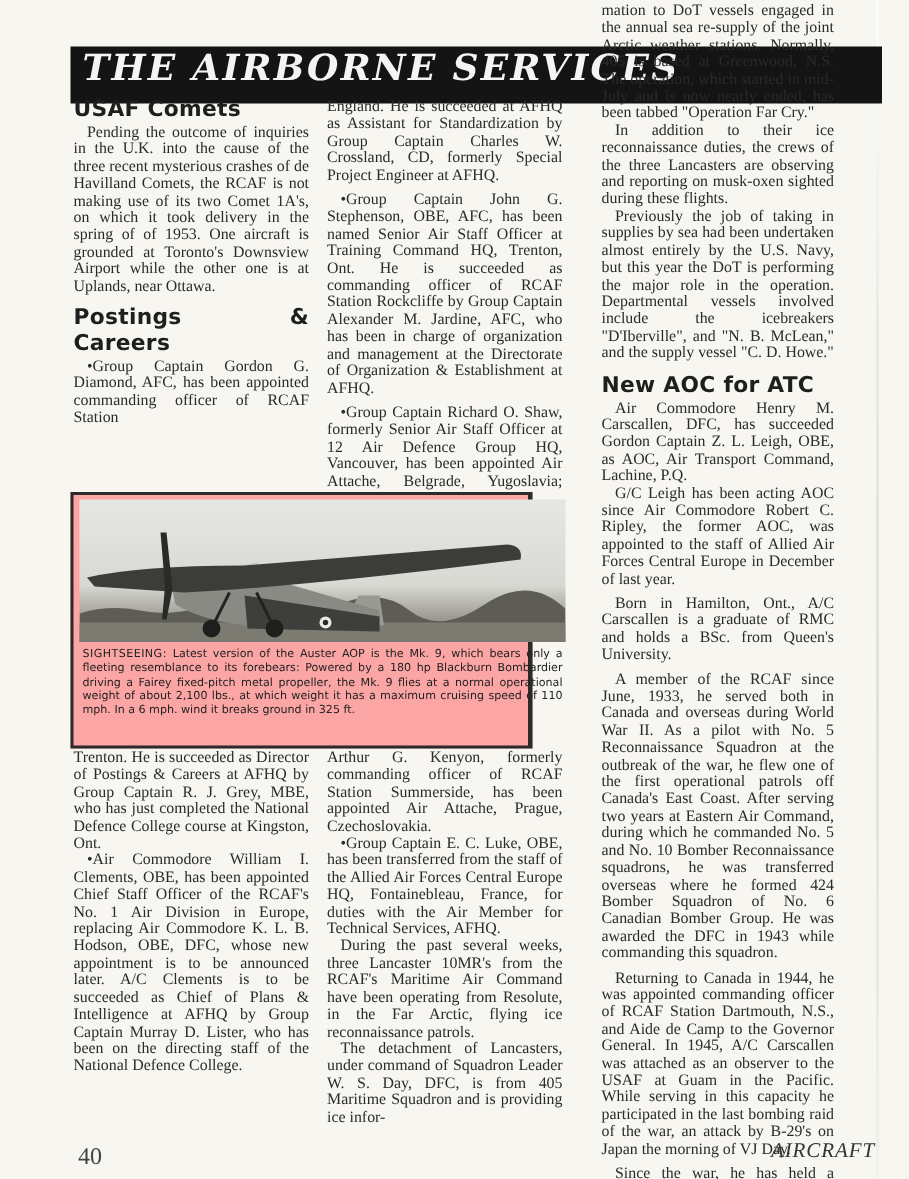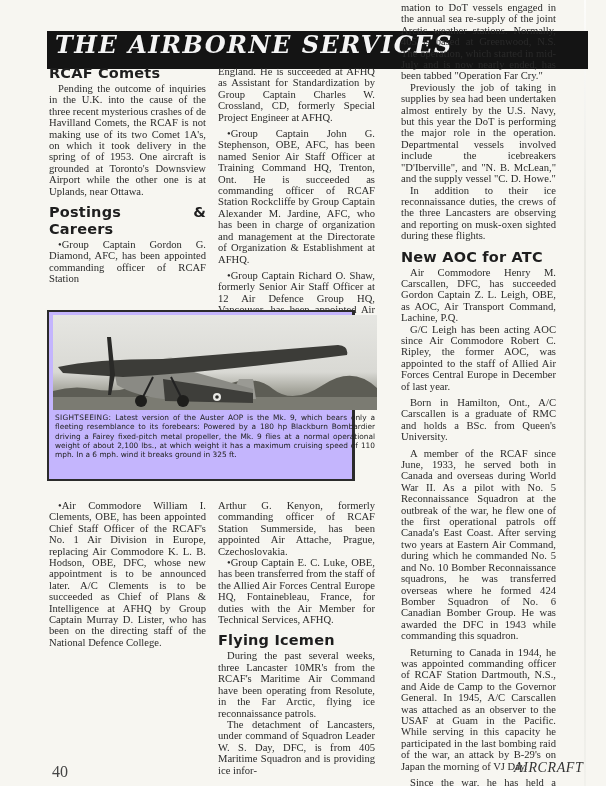--- a/index.html
+++ b/index.html
@@ -30,22 +30,22 @@
     line-height: 17px;
   }
   h2.spaced { margin-top: 7px; }
   #col1 { left: 49px; top: 65px; width: 157px; }
   #col2 { left: 218px; top: 66px; width: 157px; }
   #col3 { left: 401px; top: 2px; width: 155px; }
   #col1b { left: 49px; top: 500px; width: 157px; }
   #col2b { left: 218px; top: 500px; width: 157px; }
 
   .photo-box {
-    position: absolute; left: 47px; top: 310px; width: 308px; height: 171px;
-    border: 2px solid #2b2b2b; border-right-width: 3px; background: #c4b5fd;
+    position: absolute; left: 47px; top: 328px; width: 308px; height: 171px;
+    border: 2px solid #2b2b2b; border-right-width: 3px; background: #fca5a5;
     box-sizing: border-box;
   }
   .photo {
     position: absolute; left: 4px; top: 3px; width: 324px; height: 95px;
     background: linear-gradient(#e6e6e2 0%, #d9d9d4 60%, #a9a9a0 78%, #6e6e66 100%);
     overflow: hidden;
   }
   .caption {
     position: absolute; left: 6px; top: 101px; width: 320px;
     font-family: "DejaVu Sans", sans-serif; font-size: 7.4px; line-height: 9.3px;
@@ -67,36 +67,36 @@
           background: linear-gradient(#ffffff, #e3e3dd 30%, #d8d8d2 60%, #efefea); opacity: 0.7; }
 </style>
 </head>
 <body>
 
 <div class="edge"></div>
 
 <div class="banner">THE AIRBORNE SERVICES</div>
 
 <div class="col" id="col1">
-  <h2>RCAF Comets</h2>
+  <h2>USAF Comets</h2>
   <p>Pending the outcome of inquiries in the U.K. into the cause of the three recent mysterious crashes of de Havilland Comets, the RCAF is not making use of its two Comet 1A's, on which it took delivery in the spring of of 1953. One aircraft is grounded at Toronto's Downsview Airport while the other one is at Uplands, near Ottawa.</p>
   <h2 class="spaced">Postings &amp; Careers</h2>
   <p>•Group Captain Gordon G. Diamond, AFC, has been appointed commanding officer of RCAF Station</p>
 </div>
 
 <div class="col" id="col2">
   <p class="noind">England. He is succeeded at AFHQ as Assistant for Standardization by Group Captain Charles W. Crossland, CD, formerly Special Project Engineer at AFHQ.</p>
   <p class="gap">•Group Captain John G. Stephenson, OBE, AFC, has been named Senior Air Staff Officer at Training Command HQ, Trenton, Ont. He is succeeded as commanding officer of RCAF Station Rockcliffe by Group Captain Alexander M. Jardine, AFC, who has been in charge of organization and management at the Directorate of Organization &amp; Establishment at AFHQ.</p>
   <p class="gap">•Group Captain Richard O. Shaw, formerly Senior Air Staff Officer at 12 Air Defence Group HQ, Vancouver, has been appointed Air Attache, Belgrade, Yugoslavia; Group Captain</p>
 </div>
 
 <div class="col" id="col3">
   <p class="noind">mation to DoT vessels engaged in the annual sea re-supply of the joint Arctic weather stations. Normally, 405 is based at Greenwood, N.S. The operation, which started in mid-July and is now nearly ended, has been tabbed "Operation Far Cry."</p>
+  <p>In addition to their ice reconnaissance duties, the crews of the three Lancasters are observing and reporting on musk-oxen sighted during these flights.</p>
   <p>Previously the job of taking in supplies by sea had been undertaken almost entirely by the U.S. Navy, but this year the DoT is performing the major role in the operation. Departmental vessels involved include the icebreakers "D'Iberville", and "N. B. McLean," and the supply vessel "C. D. Howe."</p>
-  <p>In addition to their ice reconnaissance duties, the crews of the three Lancasters are observing and reporting on musk-oxen sighted during these flights.</p>
   <h2 class="spaced">New AOC for ATC</h2>
   <p>Air Commodore Henry M. Carscallen, DFC, has succeeded Gordon Captain Z. L. Leigh, OBE, as AOC, Air Transport Command, Lachine, P.Q.</p>
   <p>G/C Leigh has been acting AOC since Air Commodore Robert C. Ripley, the former AOC, was appointed to the staff of Allied Air Forces Central Europe in December of last year.</p>
   <p class="gap">Born in Hamilton, Ont., A/C Carscallen is a graduate of RMC and holds a BSc. from Queen's University.</p>
   <p class="gap">A member of the RCAF since June, 1933, he served both in Canada and overseas during World War II. As a pilot with No. 5 Reconnaissance Squadron at the outbreak of the war, he flew one of the first operational patrols off Canada's East Coast. After serving two years at Eastern Air Command, during which he commanded No. 5 and No. 10 Bomber Reconnaissance squadrons, he was transferred overseas where he formed 424 Bomber Squadron of No. 6 Canadian Bomber Group. He was awarded the DFC in 1943 while commanding this squadron.</p>
   <p class="gap">Returning to Canada in 1944, he was appointed commanding officer of RCAF Station Dartmouth, N.S., and Aide de Camp to the Governor General. In 1945, A/C Carscallen was attached as an observer to the USAF at Guam in the Pacific. While serving in this capacity he participated in the last bombing raid of the war, an attack by B-29's on Japan the morning of VJ Day.</p>
   <p class="gap">Since the war, he has held a number of staff positions and prior to attending National Defence College recently, he was Chief of Air Operations at AFHQ.</p>
 </div>
 
 <div class="photo-box">
@@ -126,26 +126,26 @@
       <circle cx="130" cy="86" r="6" fill="#1e1e1c"></circle>
     </svg>
   </div>
   <div class="caption">
     <b>SIGHTSEEING:</b>
     <span>Latest version of the Auster AOP is the Mk. 9, which bears only a fleeting resemblance to its forebears: Powered by a 180 hp Blackburn Bombardier driving a Fairey fixed-pitch metal propeller, the Mk. 9 flies at a normal operational weight of about 2,100 lbs., at which weight it has a maximum cruising speed of 110 mph. In a 6 mph. wind it breaks ground in 325 ft.</span>
   </div>
 </div>
 
 <div class="col" id="col1b">
+  <p class="noind">Trenton. He is succeeded as Director of Postings &amp; Careers at AFHQ by Group Captain R. J. Grey, MBE, who has just completed the National Defence College course at Kingston, Ont.</p>
   <p>•Air Commodore William I. Clements, OBE, has been appointed Chief Staff Officer of the RCAF's No. 1 Air Division in Europe, replacing Air Commodore K. L. B. Hodson, OBE, DFC, whose new appointment is to be announced later. A/C Clements is to be succeeded as Chief of Plans &amp; Intelligence at AFHQ by Group Captain Murray D. Lister, who has been on the directing staff of the National Defence College.</p>
 </div>
 
 <div class="col" id="col2b">
   <p class="noind">Arthur G. Kenyon, formerly commanding officer of RCAF Station Summerside, has been appointed Air Attache, Prague, Czechoslovakia.</p>
   <p>•Group Captain E. C. Luke, OBE, has been transferred from the staff of the Allied Air Forces Central Europe HQ, Fontainebleau, France, for duties with the Air Member for Technical Services, AFHQ.</p>
-  <h2 class="spaced">Flying Icemen</h2>
   <p>During the past several weeks, three Lancaster 10MR's from the RCAF's Maritime Air Command have been operating from Resolute, in the Far Arctic, flying ice reconnaissance patrols.</p>
   <p>The detachment of Lancasters, under command of Squadron Leader W. S. Day, DFC, is from 405 Maritime Squadron and is providing ice infor-</p>
 </div>
 
 <div class="page-no">40</div>
 <div class="footer-sig">Sept/54</div>
 <div class="footer-mag">AIRCRAFT</div>
 
 </body></html>

